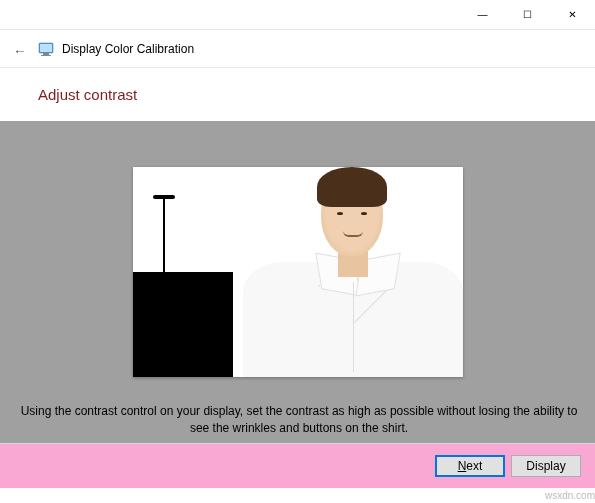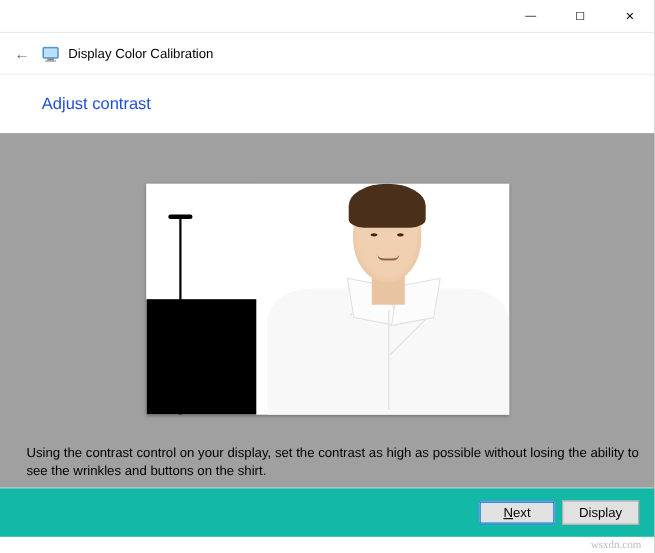--- a/index.html
+++ b/index.html
@@ -53,21 +53,21 @@
     }
     .app-title {
       font-size: 12px;
       color: #000000;
     }
     .heading-area {
       padding: 18px 0 18px 38px;
       background: #fff;
     }
     .heading {
-      color: #1d4ed8;
+      color: #7f1d1d;
       font-size: 15px;
       font-weight: 400;
     }
     .content-area {
       background: #a0a0a0;
       display: flex;
       flex-direction: column;
       align-items: center;
       justify-content: flex-start;
       padding-top: 46px;
@@ -185,30 +185,30 @@
     .mouth {
       position: absolute;
       left: 22px; top: 54px;
       width: 20px; height: 6px;
       border-bottom: 2px solid #8a5a4a;
       border-radius: 0 0 10px 10px;
     }
     .instruction {
       position: absolute;
       bottom: 6px;
-      left: 16px; right: 0;
-      text-align: left;
+      left: 3px; right: 0;
+      text-align: center;
       font-size: 12px;
       color: #000;
       padding: 0 8px;
       line-height: 1.4;
     }
     .footer {
       height: 45px;
-      background: #14b8a6;
+      background: #f9a8d4;
       border-top: 1px solid #d8d8d8;
       display: flex;
       justify-content: flex-end;
       align-items: center;
       padding-right: 14px;
       gap: 6px;
     }
     .wiz-btn {
       min-width: 70px;
       height: 22px;
@@ -220,24 +220,24 @@
       text-align: center;
     }
     .wiz-btn.default {
       border: 1px solid #0078d7;
       box-shadow: inset 0 0 0 1px #0078d7;
     }
     .wiz-btn .u { text-decoration: underline; }
     .watermark {
       position: absolute;
       bottom: 2px;
-      right: 12px;
+      right: 0;
       font-size: 10px;
       color: #bbb;
-      font-family: Liberation Serif, serif;
+      font-family: Liberation Sans, sans-serif;
       z-index: 10;
     }
   </style>
 </head>
 <body>
 
 <div class="titlebar">
   <div class="win-btn">—</div>
   <div class="win-btn">☐</div>
   <div class="win-btn close">✕</div>

